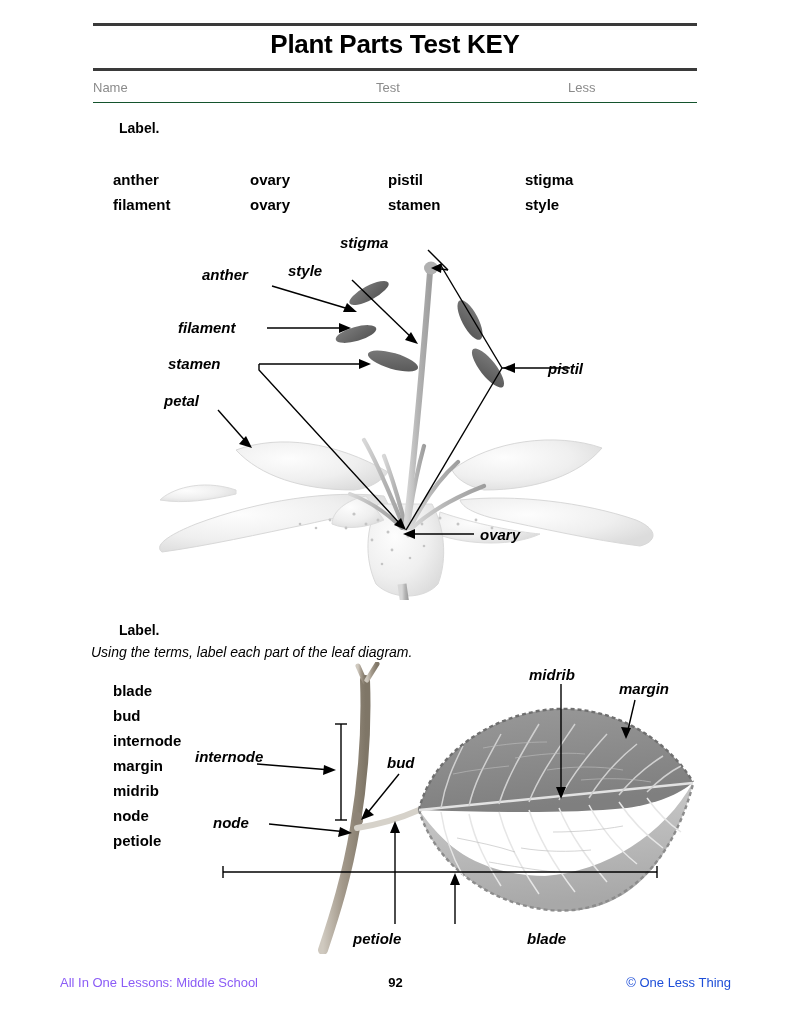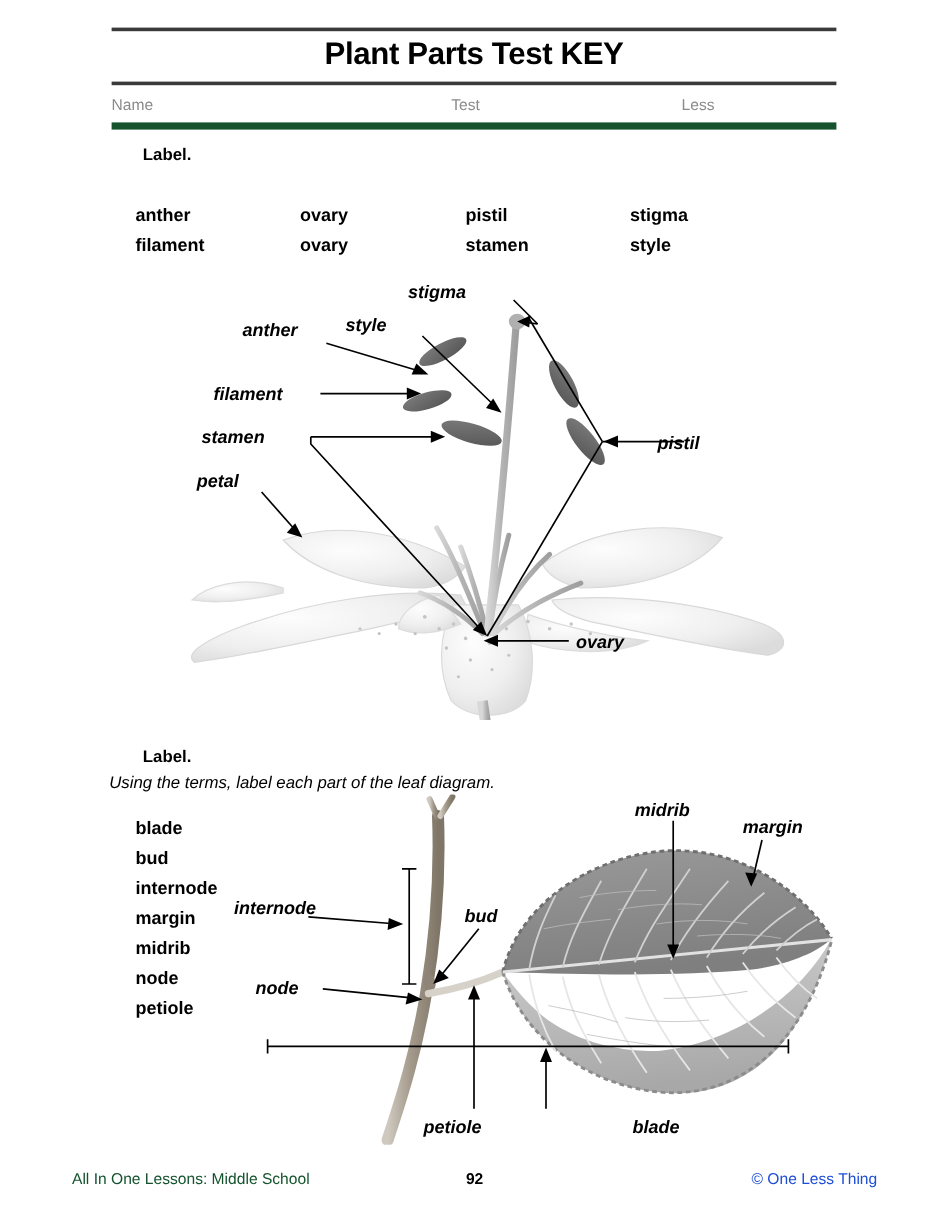--- a/index.html
+++ b/index.html
@@ -37,21 +37,21 @@
     text-align: center;
     font-size: 26px;
     font-weight: bold;
     letter-spacing: -0.3px;
     color: #000;
   }
   .meta-row {
     position: absolute;
     left: 93px; top: 80px;
     width: 604px; height: 22px;
-    border-bottom: 6px solid #14532d;
+    border-bottom: 1px solid #14532d;
   }
   .meta-name { position: absolute; left: 0; top: 0; }
   .meta-class { position: absolute; left: 283px; top: 0; }
   .meta-date { position: absolute; left: 475px; top: 0; }
   .meta-row > div {
     font-size: 13px;
     color: #8b8b8b;
   }
 
   
@@ -107,21 +107,21 @@
   }
 
   
   .footer {
     position: absolute;
     left: 60px; top: 975px;
     width: 671px; height: 18px;
   }
   .footer-left {
     position: absolute; left: 0; top: 0;
-    font-size: 13px; color: #14532d;
+    font-size: 13px; color: #8b5cf6;
   }
   .footer-page {
     position: absolute; left: 0; top: 0;
     width: 671px; text-align: center;
     font-size: 13px; font-weight: bold; color: #000;
   }
   .footer-right {
     position: absolute; right: 0; top: 0;
     font-size: 13px; color: #1d4ed8;
   }

